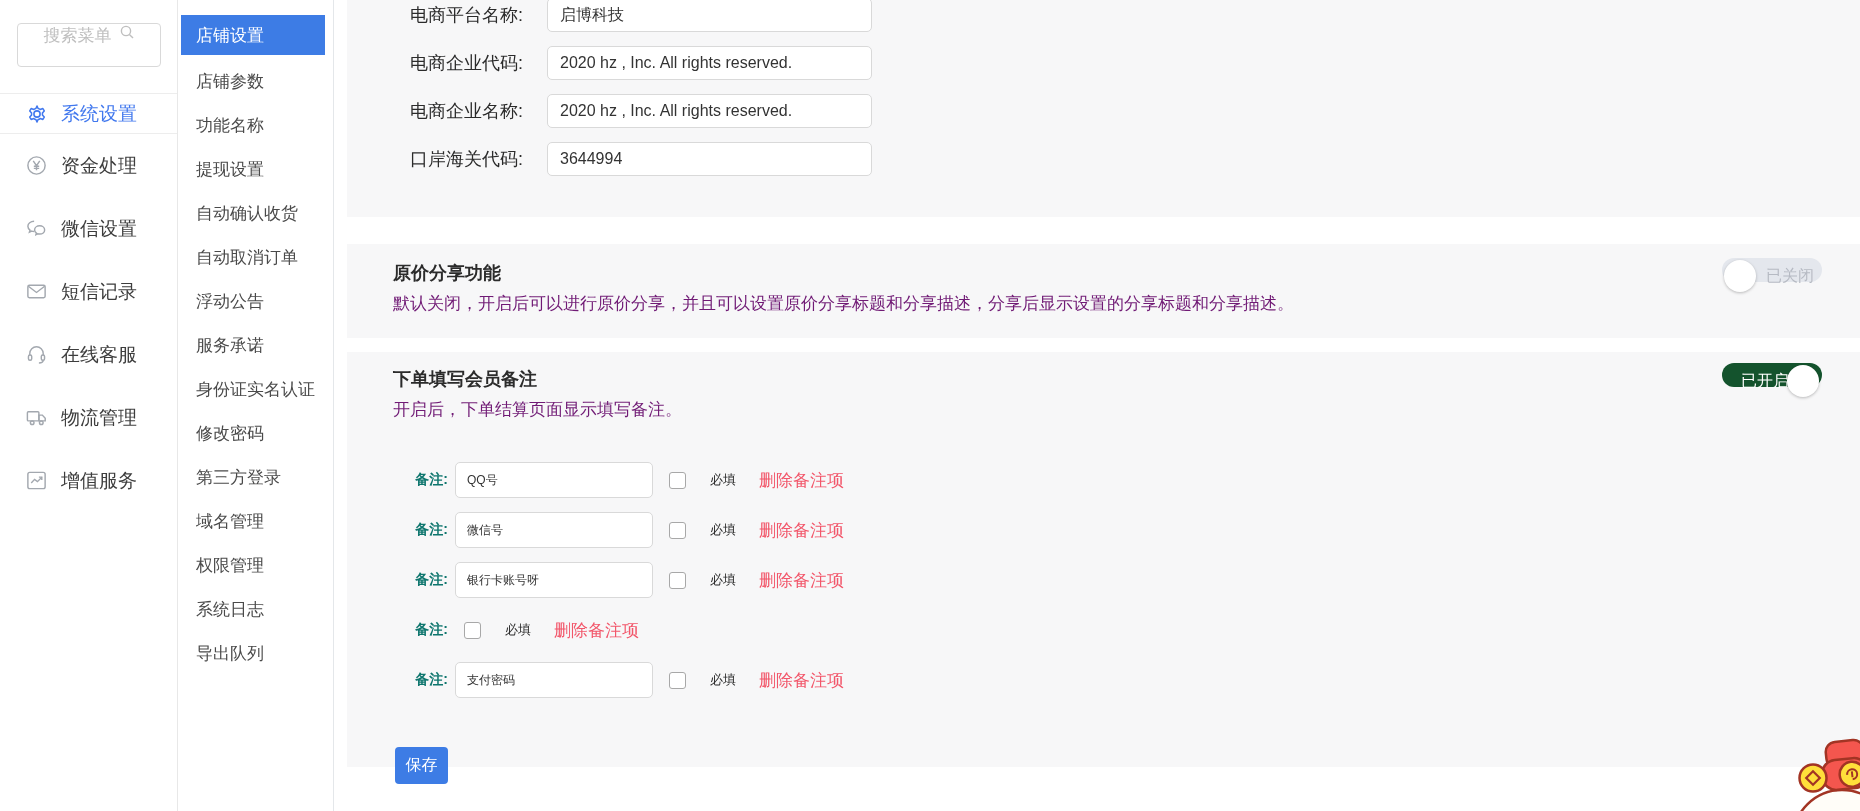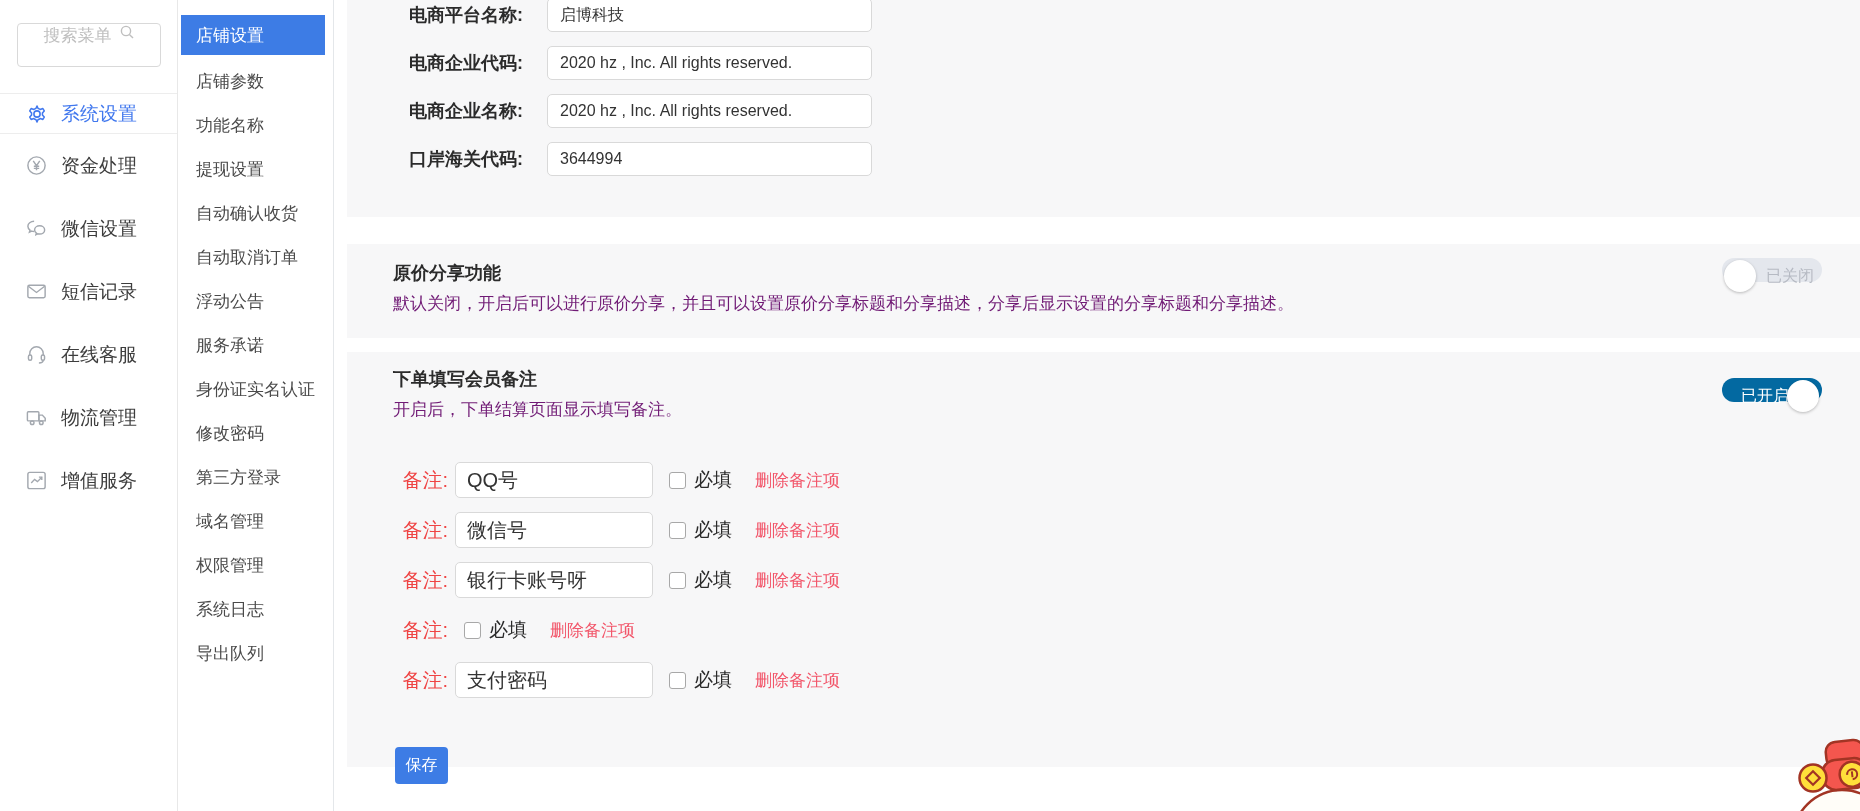--- a/index.html
+++ b/index.html
@@ -19,46 +19,46 @@
   
   .submenu { position:absolute; left:178px; top:0; width:156px; height:100%; background:#fff; border-right:1px solid #e4e7ea; padding-top:15px; }
   .submenu-item { height:44px; display:flex; align-items:center; padding-left:18px; font-size:17px; color:#4a4a4a; cursor:pointer; white-space:nowrap; overflow:hidden; }
   .submenu-item.active { height:40px; margin:0 8px 4px 3px; background:#3d7ce5; color:#fff; padding-left:15px; }
 
   
   .main { position:absolute; left:334px; top:0; right:0; bottom:0; background:#fff; }
   .panel { position:absolute; left:13px; right:0; background:#f7f7f8; }
   .panel-form { top:-18px; height:235px; padding:16px 0 0 0; }
   .form-row { display:flex; align-items:center; height:34px; margin-bottom:14px; }
-  .form-label { width:176px; text-align:right; font-weight:bold; font-size:18px; color:#2b2b2b; }
+  .form-label { width:176px; text-align:right; font-weight:normal; font-size:18px; color:#2b2b2b; }
   .form-input { margin-left:24px; width:325px; height:34px; border:1px solid #d9d9d9; border-radius:5px; background:#fff; font-size:16px; color:#333; padding:0 12px; font-family:inherit; outline:none; }
 
   .panel-share { top:244px; height:94px; padding:18px 0 0 46px; }
   .panel-remark { top:352px; height:415px; padding:16px 0 0 46px; }
   .section-title { font-size:18px; font-weight:bold; color:#2b2b2b; line-height:22px; }
   .section-desc { margin-top:9px; font-size:17px; color:#701a75; line-height:21px; }
 
   
   .toggle { position:absolute; width:100px; height:24px; border-radius:18px; cursor:pointer; }
   .toggle .knob { position:absolute; top:2px; width:32px; height:32px; border-radius:50%; background:#fff; box-shadow:0 1px 3px rgba(0,0,0,.25); }
   .toggle .toggle-text { position:absolute; top:0; line-height:36px; font-size:16px; }
   .toggle.off { right:38px; top:14px; background:#e4e7ed; }
   .toggle.off .knob { left:2px; }
   .toggle.off .toggle-text { left:44px; color:#b6bac3; }
-  .toggle.on { right:38px; top:26px; background:#0369a1; }
+  .toggle.on { right:38px; top:11px; background:#14532d; }
   .toggle.on .knob { right:3px; }
   .toggle.on .toggle-text { left:19px; color:#fff; }
 
   
   .remark-rows { margin-top:42px; }
   .remark-row { display:flex; align-items:center; height:36px; margin-bottom:14px; }
-  .remark-label { width:55px; text-align:right; font-weight:normal; font-size:20px; color:#ef4444; }
-  .remark-input { margin-left:7px; width:198px; height:36px; border:1px solid #d9d9d9; border-radius:5px; background:#fff; font-size:20px; color:#333; padding:0 11px; font-family:inherit; outline:none; }
+  .remark-label { width:55px; text-align:right; font-weight:bold; font-size:14px; color:#0f766e; }
+  .remark-input { margin-left:7px; width:198px; height:36px; border:1px solid #d9d9d9; border-radius:5px; background:#fff; font-size:12px; color:#333; padding:0 11px; font-family:inherit; outline:none; }
   .checkbox { margin-left:16px; width:17px; height:17px; border:1px solid #a8a8a8; border-radius:3px; background:#fff; cursor:pointer; flex:0 0 17px; }
-  .required-label { margin-left:8px; font-size:19px; color:#2b2b2b; }
+  .required-label { margin-left:24px; font-size:13px; color:#2b2b2b; }
   .delete-link { margin-left:23px; font-size:17px; color:#f2566a; cursor:pointer; }
 
   .save-btn { margin-top:35px; margin-left:2px; width:53px; height:37px; background:#3d7ce5; color:#fff; border:none; border-radius:4px; font-size:16px; cursor:pointer; font-family:inherit; }
 
   
   .mascot { position:absolute; right:0; bottom:0; width:90px; height:78px; pointer-events:none; }
 </style>
 </head>
 <body>
 

